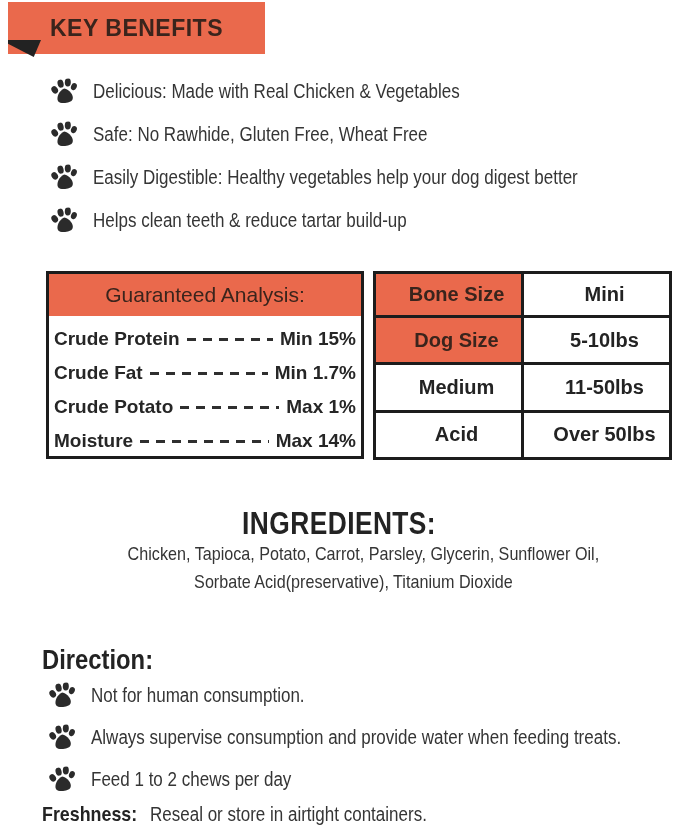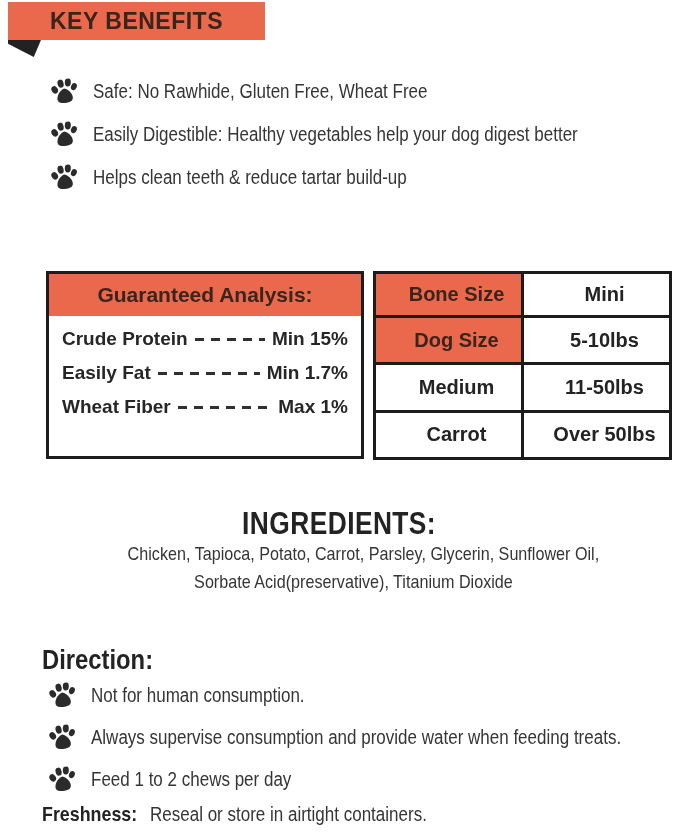--- a/index.html
+++ b/index.html
@@ -10,21 +10,21 @@
     overflow: hidden;
     font-family: "Liberation Sans", sans-serif;
     color: #353535;
   }
   
   .ct  { display: inline-block; white-space: nowrap; transform: scaleX(.85); transform-origin: 0 50%; }
   .ctc { display: inline-block; white-space: nowrap; transform: scaleX(.85); transform-origin: 50% 50%; }
 
   
   .banner {
-    position: absolute; left: 8px; top: 2px; width: 257px; height: 38px;
+    position: absolute; left: 8px; top: 2px; width: 257px; height: 52px;
     background: #EA694C;
     display: flex; align-items: center; justify-content: center;
   }
   .banner-title { font-size: 23px; font-weight: bold; letter-spacing: .5px; color: #3A241C; }
   .banner-fold {
     position: absolute; left: 8px; top: 40px; width: 33px; height: 17px;
     background: #222222;
     clip-path: polygon(0 0, 100% 0, 78% 100%, 0 22%);
   }
 
@@ -38,23 +38,23 @@
   .btext { font-size: 20px; color: #353535; }
 
   
   .ga-box {
     position: absolute; left: 46px; top: 271px; width: 318px; height: 188px;
     border: 3px solid #1C1C1C; background: #fff;
   }
   .ga-header {
     height: 42px; background: #EA694C;
     display: flex; align-items: center; justify-content: center;
-    font-size: 21px; font-weight: bold; color: #3A241C;
-  }
-  .ga-rows { padding: 6px 13px 0; }
+    font-size: 21px; font-weight: normal; color: #3A241C;
+  }
+  .ga-rows { padding: 6px 5px 0; }
   .ga-row { display: flex; align-items: center; height: 34px; font-size: 19px; font-weight: bold; color: #262626; }
   .ga-leader {
     flex: 1; height: 3px; margin: 0 7px;
     background: repeating-linear-gradient(90deg, #2F2F2F 0 9px, transparent 9px 16px);
   }
 
   
   .size-table {
     position: absolute; left: 373px; top: 271px; width: 299px; height: 189px;
     background: #1C1C1C; border: 3px solid #1C1C1C;
@@ -96,20 +96,26 @@
 <div class="banner">
   <span class="banner-title">KEY BENEFITS</span>
 </div>
 <div class="banner-fold"></div>
 
 <ul class="bullet-list benefits">
   <li>
     <svg class="paw" viewBox="0 0 64 58">
         <use href="#paw-shape"></use>
       </svg>
+    <span class="btext ct">Delicious: Made with Real Chicken &amp; Vegetables</span>
+  </li>
+  <li>
+    <svg class="paw" viewBox="0 0 64 58">
+        <use href="#paw-shape"></use>
+      </svg>
     <span class="btext ct">Safe: No Rawhide, Gluten Free, Wheat Free</span>
   </li>
   <li>
     <svg class="paw" viewBox="0 0 64 58">
         <use href="#paw-shape"></use>
       </svg>
     <span class="btext ct">Easily Digestible: Healthy vegetables help your dog digest better</span>
   </li>
   <li>
     <svg class="paw" viewBox="0 0 64 58">
@@ -121,40 +127,45 @@
 
 <section class="ga-box">
   <div class="ga-header">Guaranteed Analysis:</div>
   <div class="ga-rows">
     <div class="ga-row">
       <span>Crude Protein</span>
       <span class="ga-leader"></span>
       <span>Min 15%</span>
     </div>
     <div class="ga-row">
-      <span>Easily Fat</span>
+      <span>Crude Fat</span>
       <span class="ga-leader"></span>
       <span>Min 1.7%</span>
     </div>
     <div class="ga-row">
-      <span>Wheat Fiber</span>
+      <span>Crude Potato</span>
       <span class="ga-leader"></span>
       <span>Max 1%</span>
+    </div>
+    <div class="ga-row">
+      <span>Moisture</span>
+      <span class="ga-leader"></span>
+      <span>Max 14%</span>
     </div>
   </div>
 </section>
 
 <section class="size-table">
   <div class="cell head">Bone Size</div>
   <div class="cell">Mini</div>
   <div class="cell head">Dog Size</div>
   <div class="cell">5-10lbs</div>
   <div class="cell">Medium</div>
   <div class="cell">11-50lbs</div>
-  <div class="cell">Carrot</div>
+  <div class="cell">Acid</div>
   <div class="cell">Over 50lbs</div>
 </section>
 
 <div class="center-row ing-title-row">
   <h2 class="ing-title ctc">INGREDIENTS:</h2>
 </div>
 <div class="center-row ing-line-1">
   <span class="ing-line ctc">Chicken, Tapioca, Potato, Carrot, Parsley, Glycerin, Sunflower Oil,</span>
 </div>
 <div class="center-row ing-line-2">

